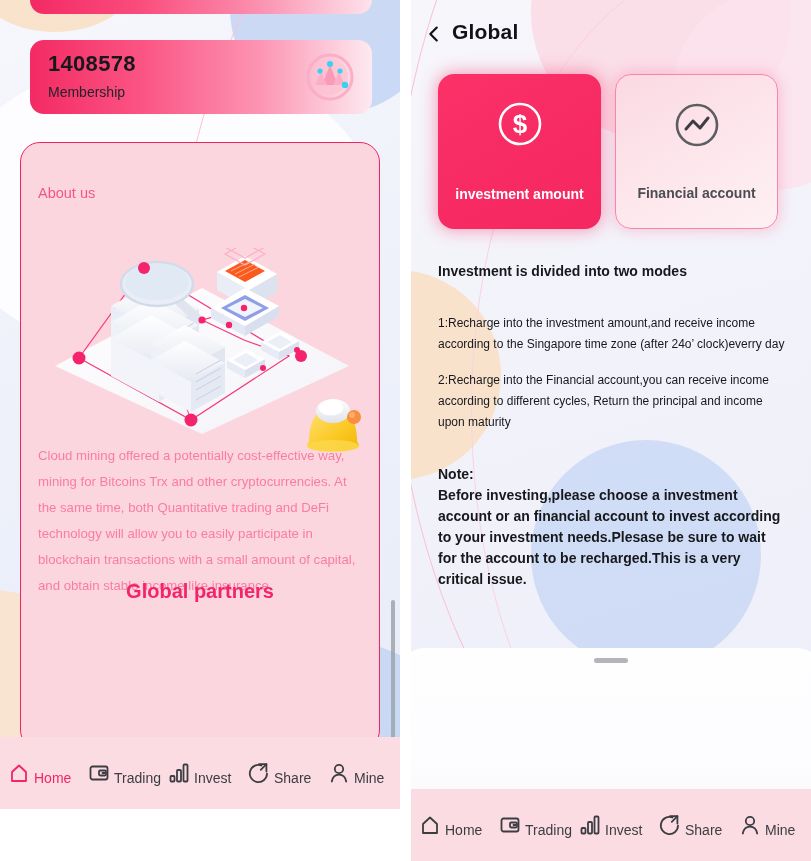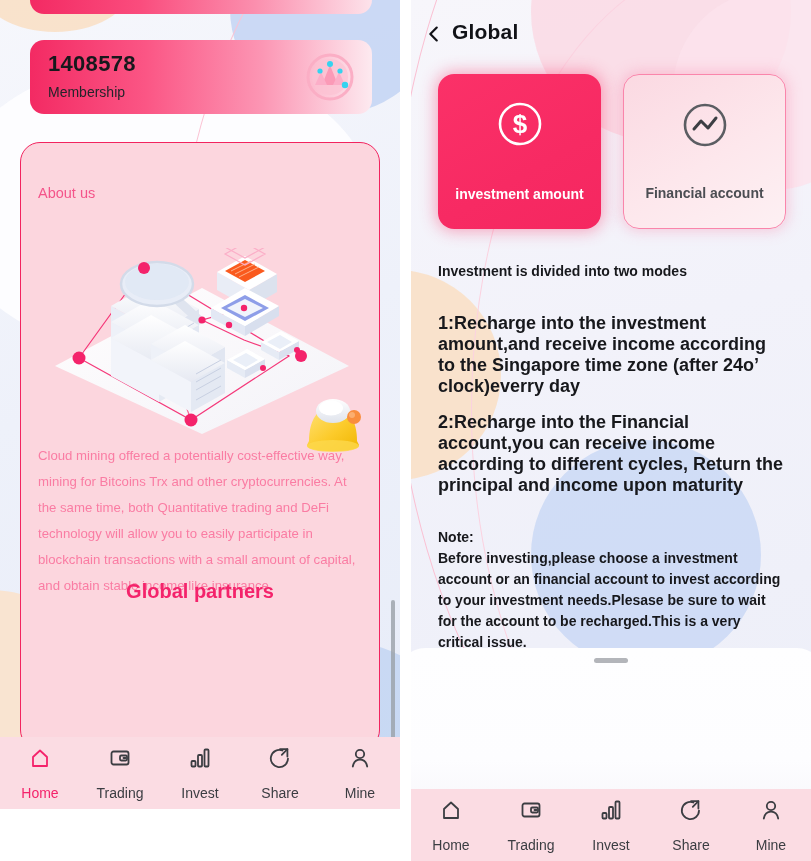--- a/index.html
+++ b/index.html
@@ -99,21 +99,21 @@
     font-size: 20px; font-weight: 700; color: #f4236b;
   }
 
   
   .bottom-nav {
     position: absolute; left: 0; bottom: 0; width: 100%; height: 72px;
     background: #fbdce3; display: flex; align-items: center;
     justify-content: space-around; z-index: 30;
   }
   .nav-item {
-    display: flex; flex-direction: column; align-items: center; gap: 14px;
+    display: flex; flex-direction: row; align-items: flex-end; gap: 3px;
     width: 66px; cursor: pointer;
   }
   .nav-icon { height: 26px; display: flex; align-items: center; justify-content: center; }
   .nav-label { font-size: 14px; color: #3b3d42; }
   .nav-item.active .nav-label { color: #f4236b; }
 
   
   .deposit-header { position: absolute; left: 0; top: 16px; width: 100%; height: 42px; z-index: 14; }
   .back-btn {
     position: absolute; left: 8px; top: 3px; width: 30px; height: 30px;
@@ -137,35 +137,35 @@
     position: absolute; left: 0; right: 0; bottom: 27px; text-align: center;
     font-size: 14px; font-weight: 700;
   }
   .mode-card.selected {
     left: 0;
     background: linear-gradient(150deg, #fb3168 0%, #f72a63 60%, #f52760 100%);
     box-shadow: 0 0 16px 2px rgba(249,60,110,.45);
   }
   .mode-card.selected .mode-label { color: #ffffff; }
   .mode-card.alt {
-    right: 0;
+    right: 8px;
     background: linear-gradient(150deg, #fbd9e2 0%, #fde7ec 55%, #fdf0f3 100%);
     border: 1.5px solid #fa85ab;
     box-shadow: 0 0 14px 2px rgba(250,120,160,.35);
     margin-left: 40px;
   }
   .mode-card.alt .mode-label { color: #4c4e53; font-weight: 700; }
 
   .deposit-copy { position: absolute; left: 27px; top: 262px; width: 348px; z-index: 14; }
   .copy-head {
     font-size: 14px; font-weight: 700; color: #17181c; line-height: 19px;
     margin-bottom: 32px;
   }
   .copy-para {
-    font-size: 18px; font-weight: 700; color: #17181c;
+    font-size: 12px; font-weight: 400; color: #17181c;
     line-height: 21px; margin-bottom: 15px;
   }
   .copy-note-title { font-size: 14px; font-weight: 700; color: #17181c; line-height: 21px; }
   .copy-note-body { font-size: 14px; font-weight: 700; color: #17181c; line-height: 21px; }
   .spacer-note { height: 16px; }
 
   .sheet {
     position: absolute; left: -12px; right: -12px; top: 648px; height: 160px;
     background: linear-gradient(180deg, #fefeff 0%, #fdfdff 70%, #f8f7fb 100%);
     border-radius: 26px 26px 0 0; z-index: 12;

